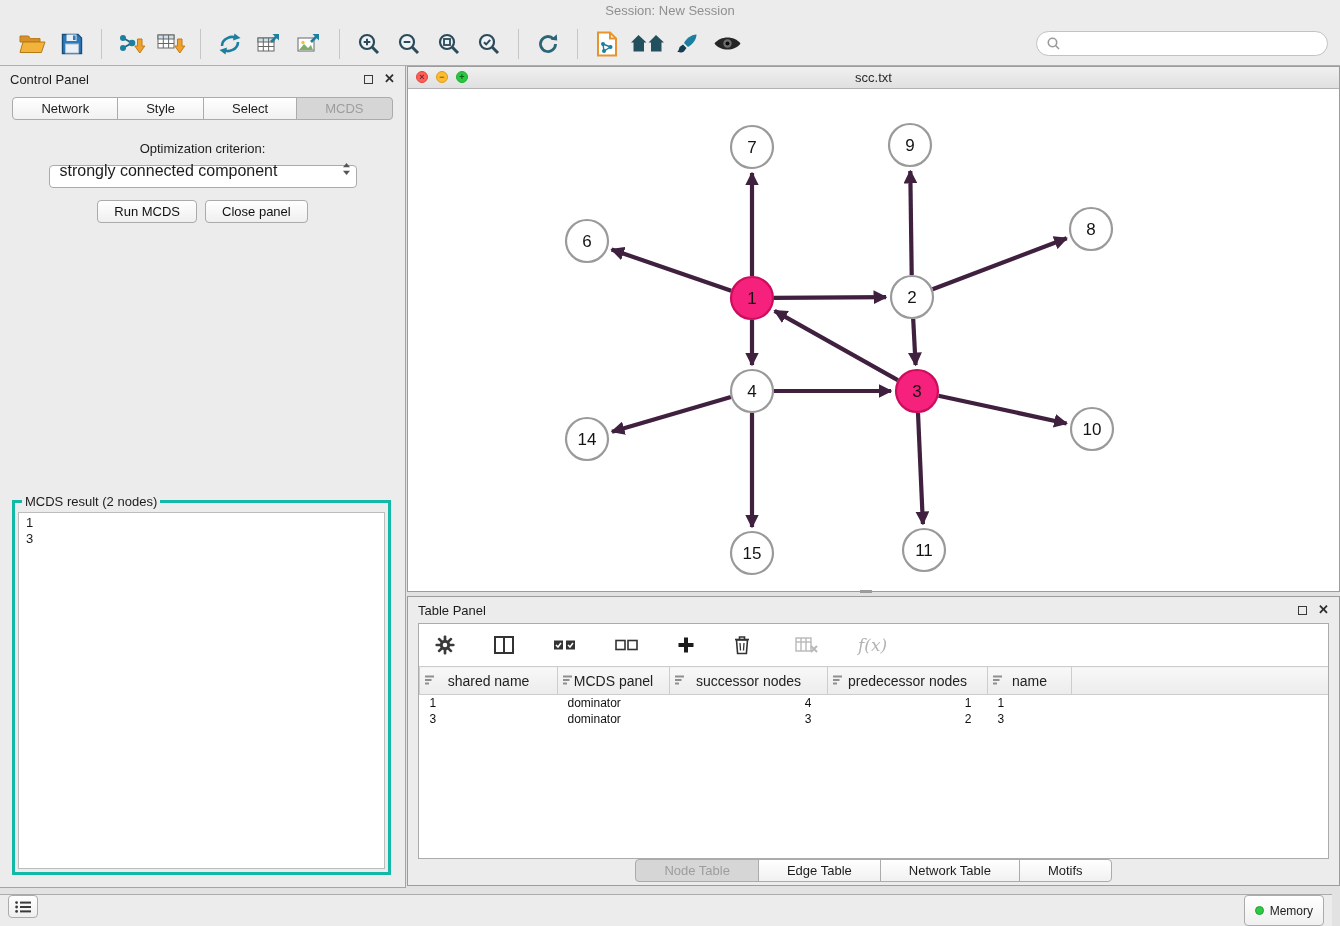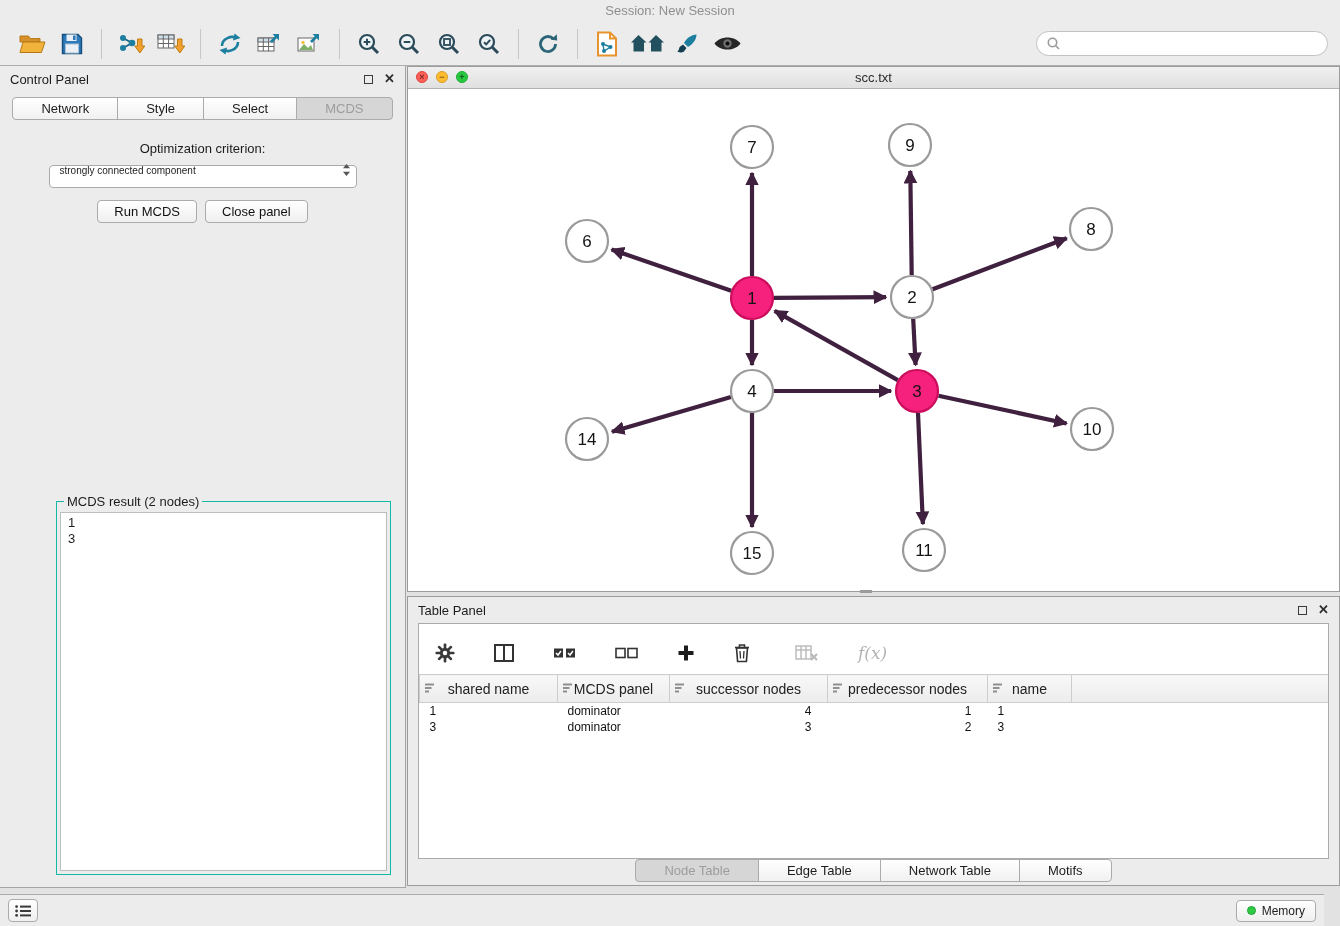--- a/index.html
+++ b/index.html
@@ -28,27 +28,27 @@
   .float-ico { width:9px; height:9px; border:1.5px solid #3a3a3a; display:inline-block; }
   .close-ico { font-size:13px; font-weight:bold; color:#2e2e2e; line-height:10px; }
   .tabs-row { display:flex; justify-content:center; margin-top:5px; }
   .segtab { border:1px solid #ababab; background:linear-gradient(#ffffff,#f1f1f1); padding:3px 28px;
     font-size:13px; color:#1c1c1c; margin-left:-1px; white-space:nowrap; }
   .segtab:first-child { border-radius:4px 0 0 4px; margin-left:0; }
   .segtab:last-child { border-radius:0 4px 4px 0; }
   .segtab.active { background:#d6d6d6; color:#9d9d9d; }
   .opt-label { text-align:center; margin-top:21px; font-size:13px; }
   .combo { width:308px; height:23px; margin:9px auto 0; background:#fff; border:1px solid #ababab;
-    border-radius:4px; display:flex; align-items:center; padding:0 5px 12px 10px; font-size:10px; }
+    border-radius:4px; display:flex; align-items:center; padding:0 5px 12px 10px; font-size:16px; }
   .combo .arrows { margin-left:auto; }
   .btn-row { display:flex; justify-content:center; gap:8px; margin-top:12px; }
   .macbtn { background:linear-gradient(#ffffff,#efefef); border:1px solid #ababab; border-radius:4px;
     padding:3px 16px; font-size:13px; color:#111; }
   fieldset.resultbox { position:absolute; left:12px; right:14px; top:428px; bottom:12px;
-    border:1px solid #14b8a6; padding:3px;margin-left:44px; }
+    border:3px solid #14b8a6; padding:3px; }
   fieldset.resultbox legend { font-size:13px; padding:0 3px; margin-left:4px; }
   .result-scroll { width:100%; height:100%; background:#fff; border:1px solid #bdbdbd;
     font-size:13px; padding:2px 7px; white-space:pre-line; line-height:16px; }
   
   .network-window { position:absolute; left:407px; top:66px; width:933px; height:526px;
     background:#fff; border:1px solid #9c9c9c; }
   .nw-titlebar { height:22px; background:linear-gradient(#f0f0f0,#e0e0e0); border-bottom:1px solid #b2b2b2;
     position:relative; display:flex; align-items:center; justify-content:center; font-size:13px; color:#2a2a2a; }
   .traffic { position:absolute; left:8px; top:4px; display:flex; gap:8px; }
   .light { width:12px; height:12px; border-radius:50%; font-size:9px; line-height:11px; text-align:center;
@@ -57,33 +57,33 @@
   .light.yellow { background:#febc2e; border:1px solid #d89e24; }
   .light.green { background:#28c840; border:1px solid #1faf34; }
   .nw-content { position:relative; width:931px; height:502px; background:#fff; }
   .grip { position:absolute; left:452px; bottom:-4px; width:12px; height:7px; display:flex; flex-direction:column; gap:1px; justify-content:center; }
   .grip i { display:block; height:1px; background:#9a9a9a; }
   
   .table-panel { position:absolute; left:407px; top:596px; width:933px; height:290px; background:#ececec;
     border:1px solid #9c9c9c; }
   .tp-card { position:absolute; left:10px; right:10px; top:26px; height:236px; background:#fff;
     border:1px solid #ababab; overflow:hidden; }
-  .tp-toolbar { height:42px; display:flex; align-items:center; gap:39px; padding:0 16px;margin-top:8px; }
+  .tp-toolbar { height:42px; display:flex; align-items:center; gap:39px; padding:0 16px; }
   .tico { display:flex; align-items:center; justify-content:center; }
   .fx { font-family:"DejaVu Serif", serif; font-style:italic; font-size:17px; color:#b3b3b3; }
   table.nodetable { border-collapse:collapse; table-layout:fixed; width:100%; font-size:12px; }
   .nodetable th { position:relative; height:28px; background:linear-gradient(#f8f8f8,#ececec);
     border:1px solid #cdcdcd; font-weight:normal; font-size:14px; color:#222; }
   .nodetable th .sorticon { position:absolute; left:5px; top:5px; }
   .nodetable th.fillth { border-right:none; }
   .nodetable td { height:16px; padding:0 16px 0 10px; color:#111; white-space:nowrap; overflow:hidden; }
   .tp-tabs { position:absolute; bottom:3px; left:0; right:0; display:flex; justify-content:center; }
   
-  .statusbar { position:absolute; left:0; right:16px; bottom:0; height:32px; background:#ececec;
-    border-top:1px solid #ababab; display:flex; align-items:center; padding:0 8px; }
+  .statusbar { position:absolute; left:0; right:8px; bottom:0; height:32px; background:#ececec;
+    border-top:1px solid #ababab; display:flex; padding:0 8px; }
   .list-btn { width:30px; height:23px; background:linear-gradient(#fff,#efefef); border:1px solid #ababab;
     border-radius:4px; display:flex; align-items:center; justify-content:center; }
   .mem-btn { margin-left:auto; display:flex; align-items:center; gap:6px; background:linear-gradient(#fff,#efefef);
     border:1px solid #ababab; border-radius:4px; padding:3px 10px; font-size:12px; }
   .memdot { width:9px; height:9px; border-radius:50%; background:#2fca44; border:1px solid #1fa232; }
 </style>
 </head>
 <body>
 
 <div class="titlebar">

